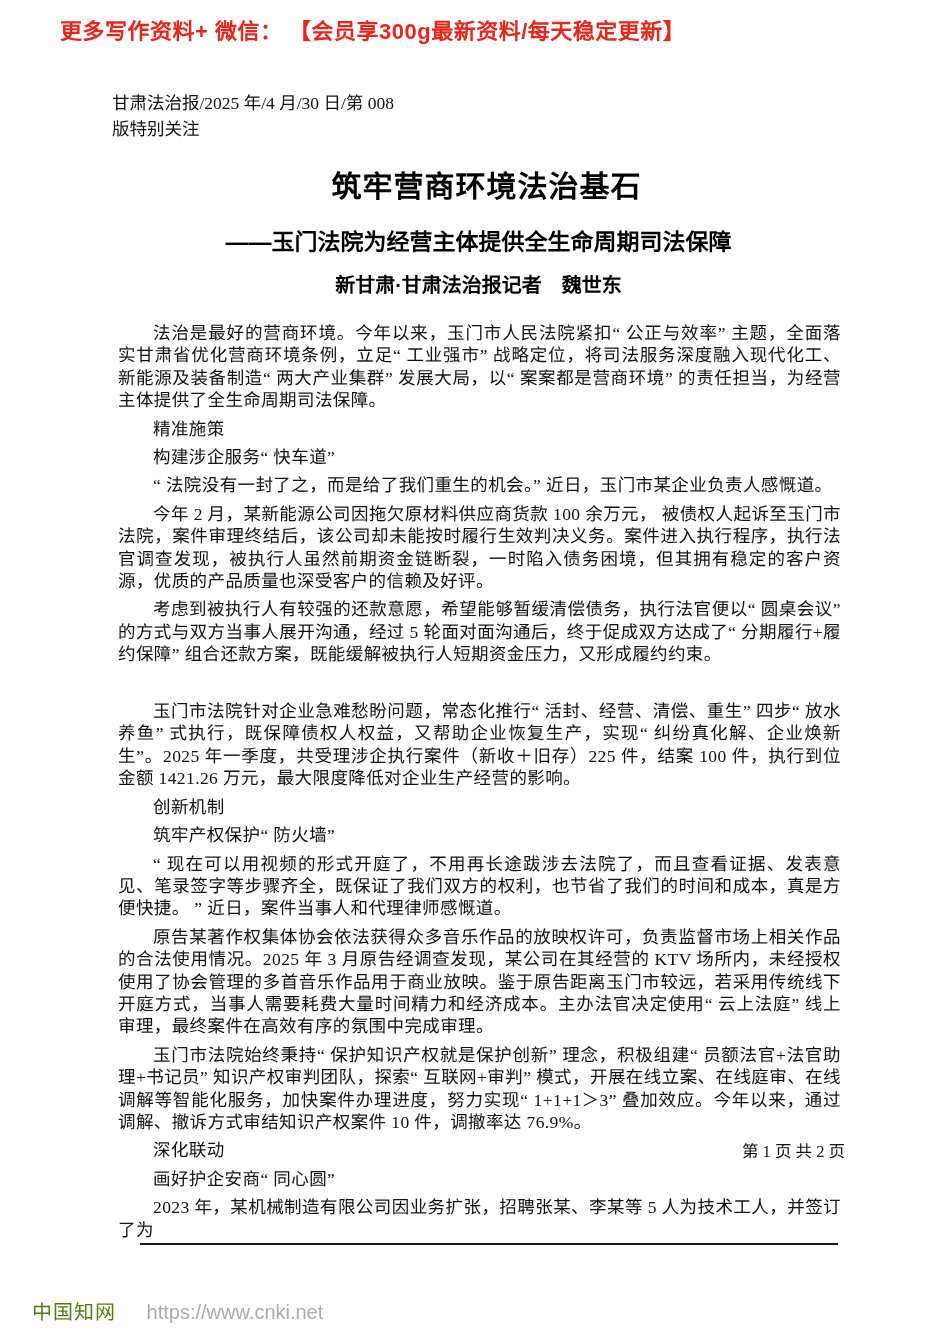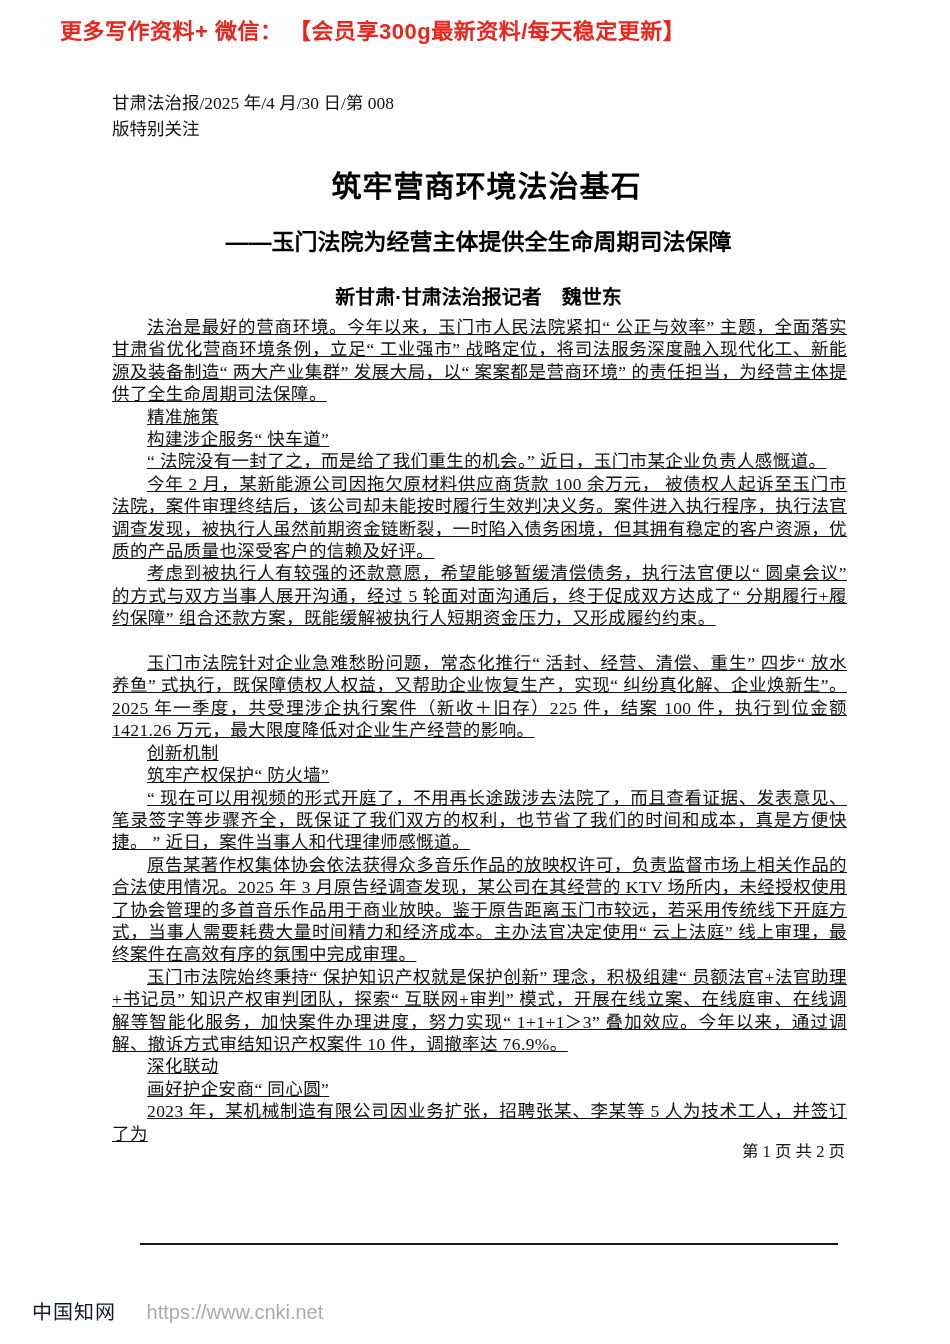--- a/index.html
+++ b/index.html
@@ -56,34 +56,33 @@
   }
   .byline {
     position: absolute;
     left: 112px;
     width: 733px;
     top: 269px;
     text-align: center;
     font-size: 20px;
     font-weight: bold;
     color: #000000;
-    margin-top: 12px;
   }
   .body {
     position: absolute;
     left: 112px;
     top: 316px;
     width: 735px;
     font-size: 17.5px;
     line-height: 22.4px;
     letter-spacing: 0.4px;
     color: #111111;
     text-align: justify;
   }
-  .body p { margin: 0; text-indent: 2em; text-decoration: underline; }
+  .body p { margin: 6px; text-indent: 2em; }
   .body p.spacer { height: 22.4px; text-indent: 0; }
   .page-indicator {
     position: absolute;
     left: 112px;
     width: 733px;
     top: 1138px;
     text-align: right;
     font-size: 16.5px;
     color: #111111;
   }
@@ -140,17 +139,17 @@
       <p class="section-heading">深化联动</p>
       <p class="section-heading">画好护企安商“ 同心圆”</p>
       <p class="paragraph">2023 年，某机械制造有限公司因业务扩张，招聘张某、李某等 5 人为技术工人，并签订了为</p>
     </div>
 
   <div class="page-indicator serif">第 1 页 共 2 页</div>
 
   <div class="divider"></div>
 
   <div class="watermark sans">
-    <span class="brand" style="color: #0f172a;">中国知网</span>
+    <span class="brand" style="color: #4d7c0f;">中国知网</span>
     <span class="url" style="color: rgb(170, 170, 170);">https://www.cnki.net</span>
   </div>
 
 </div>
 
 </body></html>

